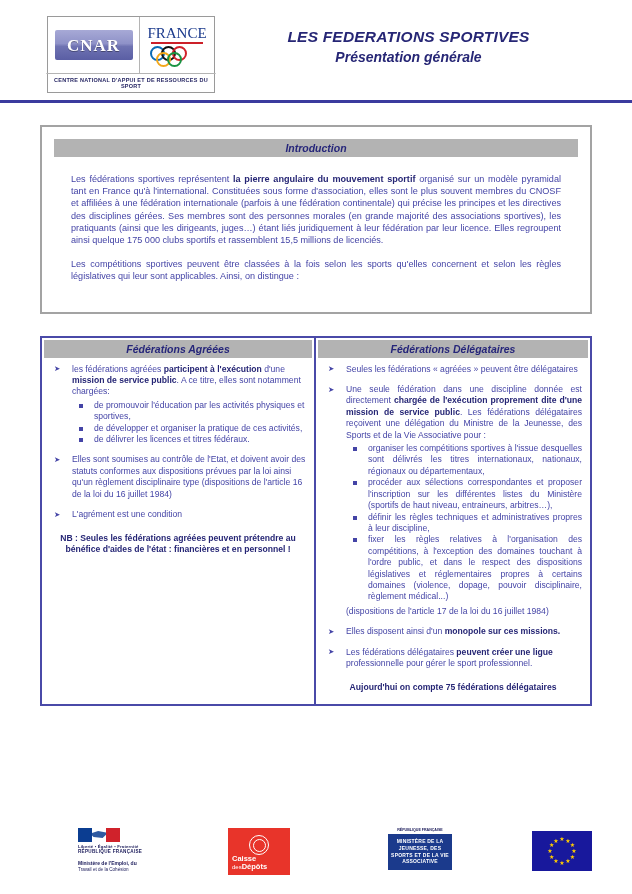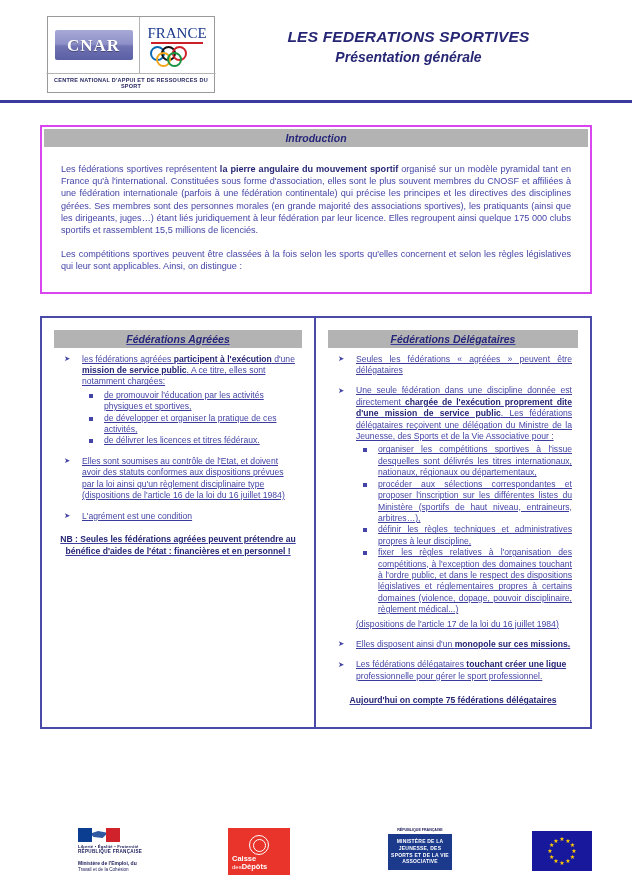--- a/index.html
+++ b/index.html
@@ -106,22 +106,22 @@
   }
 
   .header-rule {
     height: 3px; background: #3b3b9e;
     margin: 8px 0 0 0;
   }
 
   
   .intro-box {
     margin: 22px 40px 0 40px;
-    border: 2px solid #d946ef;
-    padding: 2px;
+    border: 2px solid #a3a3a3;
+    padding: 12px;
     background: #ffffff;
   }
   .box-title {
     background: #b3b3b3;
     text-align: center;
     font-weight: 700;
     font-style: italic;
     font-size: 10.5px;
     color: #26267a;
     padding: 3px 0;
@@ -138,22 +138,21 @@
 
   
   .cols {
     display: flex;
     margin: 22px 40px 0 40px;
     border: 2px solid #4a4aa8;
     background: #fff;
   }
   .col {
     width: 50%;
-    padding: 12px;
-    text-decoration: underline;
+    padding: 2px;
   }
   .col-left { border-right: 2px solid #4a4aa8; }
   .col-body {
     padding: 6px 6px 8px 6px;
     font-size: 8.6px;
     line-height: 11.4px;
     color: #4444a6;
   }
   .col-body b { color: #262675; }
 
@@ -349,21 +348,21 @@
             <li>procéder aux sélections correspondantes et proposer l'inscription sur les différentes listes du Ministère (sportifs de haut niveau, entraineurs, arbitres…),</li>
             <li>définir les règles techniques et administratives propres à leur discipline,</li>
             <li>fixer les règles relatives à l'organisation des compétitions, à l'exception des domaines touchant à l'ordre public, et dans le respect des dispositions législatives et réglementaires propres à certains domaines (violence, dopage, pouvoir disciplinaire, règlement médical...)</li>
           </ul>
           <div class="note-plain">(dispositions de l'article 17 de la loi du 16 juillet 1984)</div>
         </li>
         <li class="just">
           <span>Elles disposent ainsi d'un </span><b>monopole sur ces missions.</b>
         </li>
         <li class="tight">
-          <span>Les fédérations délégataires </span><b>touchant créer une ligue</b><span> professionnelle pour gérer le sport professionnel.</span>
+          <span>Les fédérations délégataires </span><b>peuvent créer une ligue</b><span> professionnelle pour gérer le sport professionnel.</span>
         </li>
       </ul>
       <div class="final-line">Aujourd'hui on compte 75 fédérations délégataires</div>
     </div>
   </div>
 </div>
 
 <div class="footer">
 
   <div class="foot-slot foot-1">

